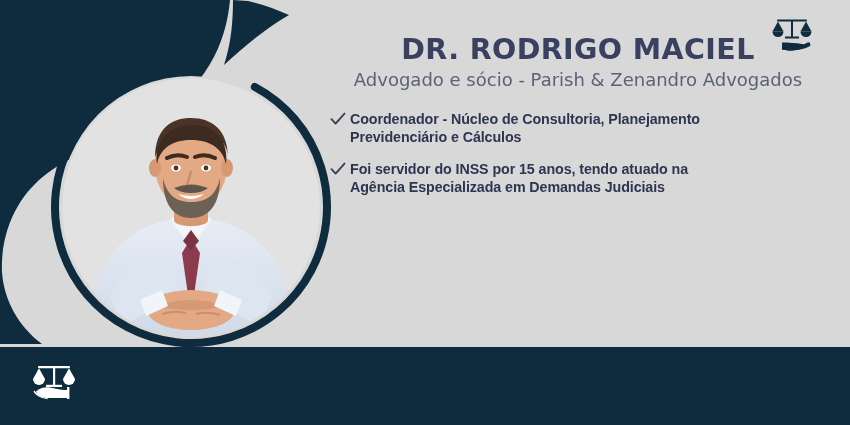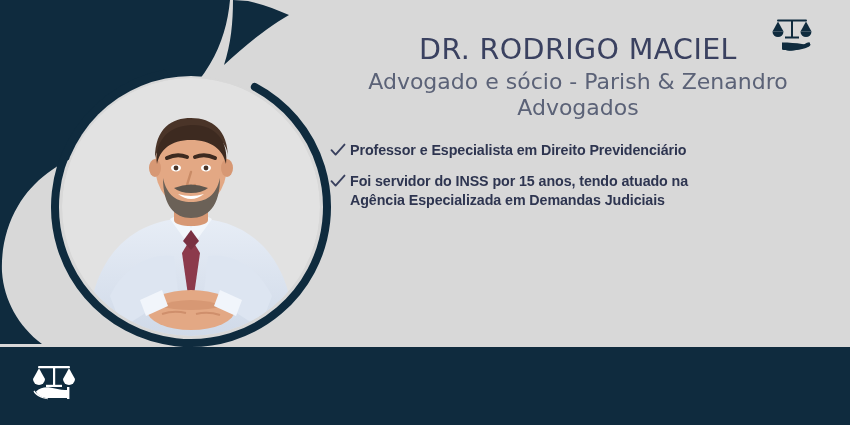--- a/index.html
+++ b/index.html
@@ -41,30 +41,30 @@
   
   .content {
     position: absolute;
     left: 328px;
     top: 34px;
     width: 500px;
   }
   .name {
     margin: 0;
     font-size: 28.5px;
-    font-weight: 400;
+    font-weight: 700;
     letter-spacing: 0.4px;
     color: #3a4160;
     text-align: center;
     line-height: 1.12;
     font-family: "DejaVu Sans", sans-serif;
   }
   .subtitle {
     margin: 3px 0 0 0;
-    font-size: 22px;
+    font-size: 18px;
     font-weight: 400;
     color: #5b6277;
     text-align: center;
     line-height: 1.2;
     font-family: "DejaVu Sans", sans-serif;
   }
 
   .bullets {
     margin: 19px 0 0 0;
     padding: 0;
@@ -206,21 +206,22 @@
     <h1 class="name">DR. RODRIGO MACIEL</h1>
     <p class="subtitle">Advogado e sócio - Parish &amp; Zenandro Advogados</p>
 
     <ul class="bullets">
       <li class="bullet">
         <span class="check-icon">
           <svg width="16" height="14" viewBox="0 0 16 14">
               <path d="M1.5 7.2 L5.6 11.6 L14.5 1.6" fill="none" stroke="currentColor" stroke-width="1.9" stroke-linecap="round" stroke-linejoin="round"></path>
             </svg>
         </span>
-        <span class="bullet-text">Professor e Especialista em Direito Previdenciário</span>
+        <span class="bullet-text">Coordenador - Núcleo de Consultoria, Planejamento
+Previdenciário e Cálculos</span>
       </li>
       <li class="bullet">
         <span class="check-icon">
           <svg width="16" height="14" viewBox="0 0 16 14">
               <path d="M1.5 7.2 L5.6 11.6 L14.5 1.6" fill="none" stroke="currentColor" stroke-width="1.9" stroke-linecap="round" stroke-linejoin="round"></path>
             </svg>
         </span>
         <span class="bullet-text">Foi servidor do INSS por 15 anos, tendo atuado na
 Agência Especializada em Demandas Judiciais</span>
       </li>

